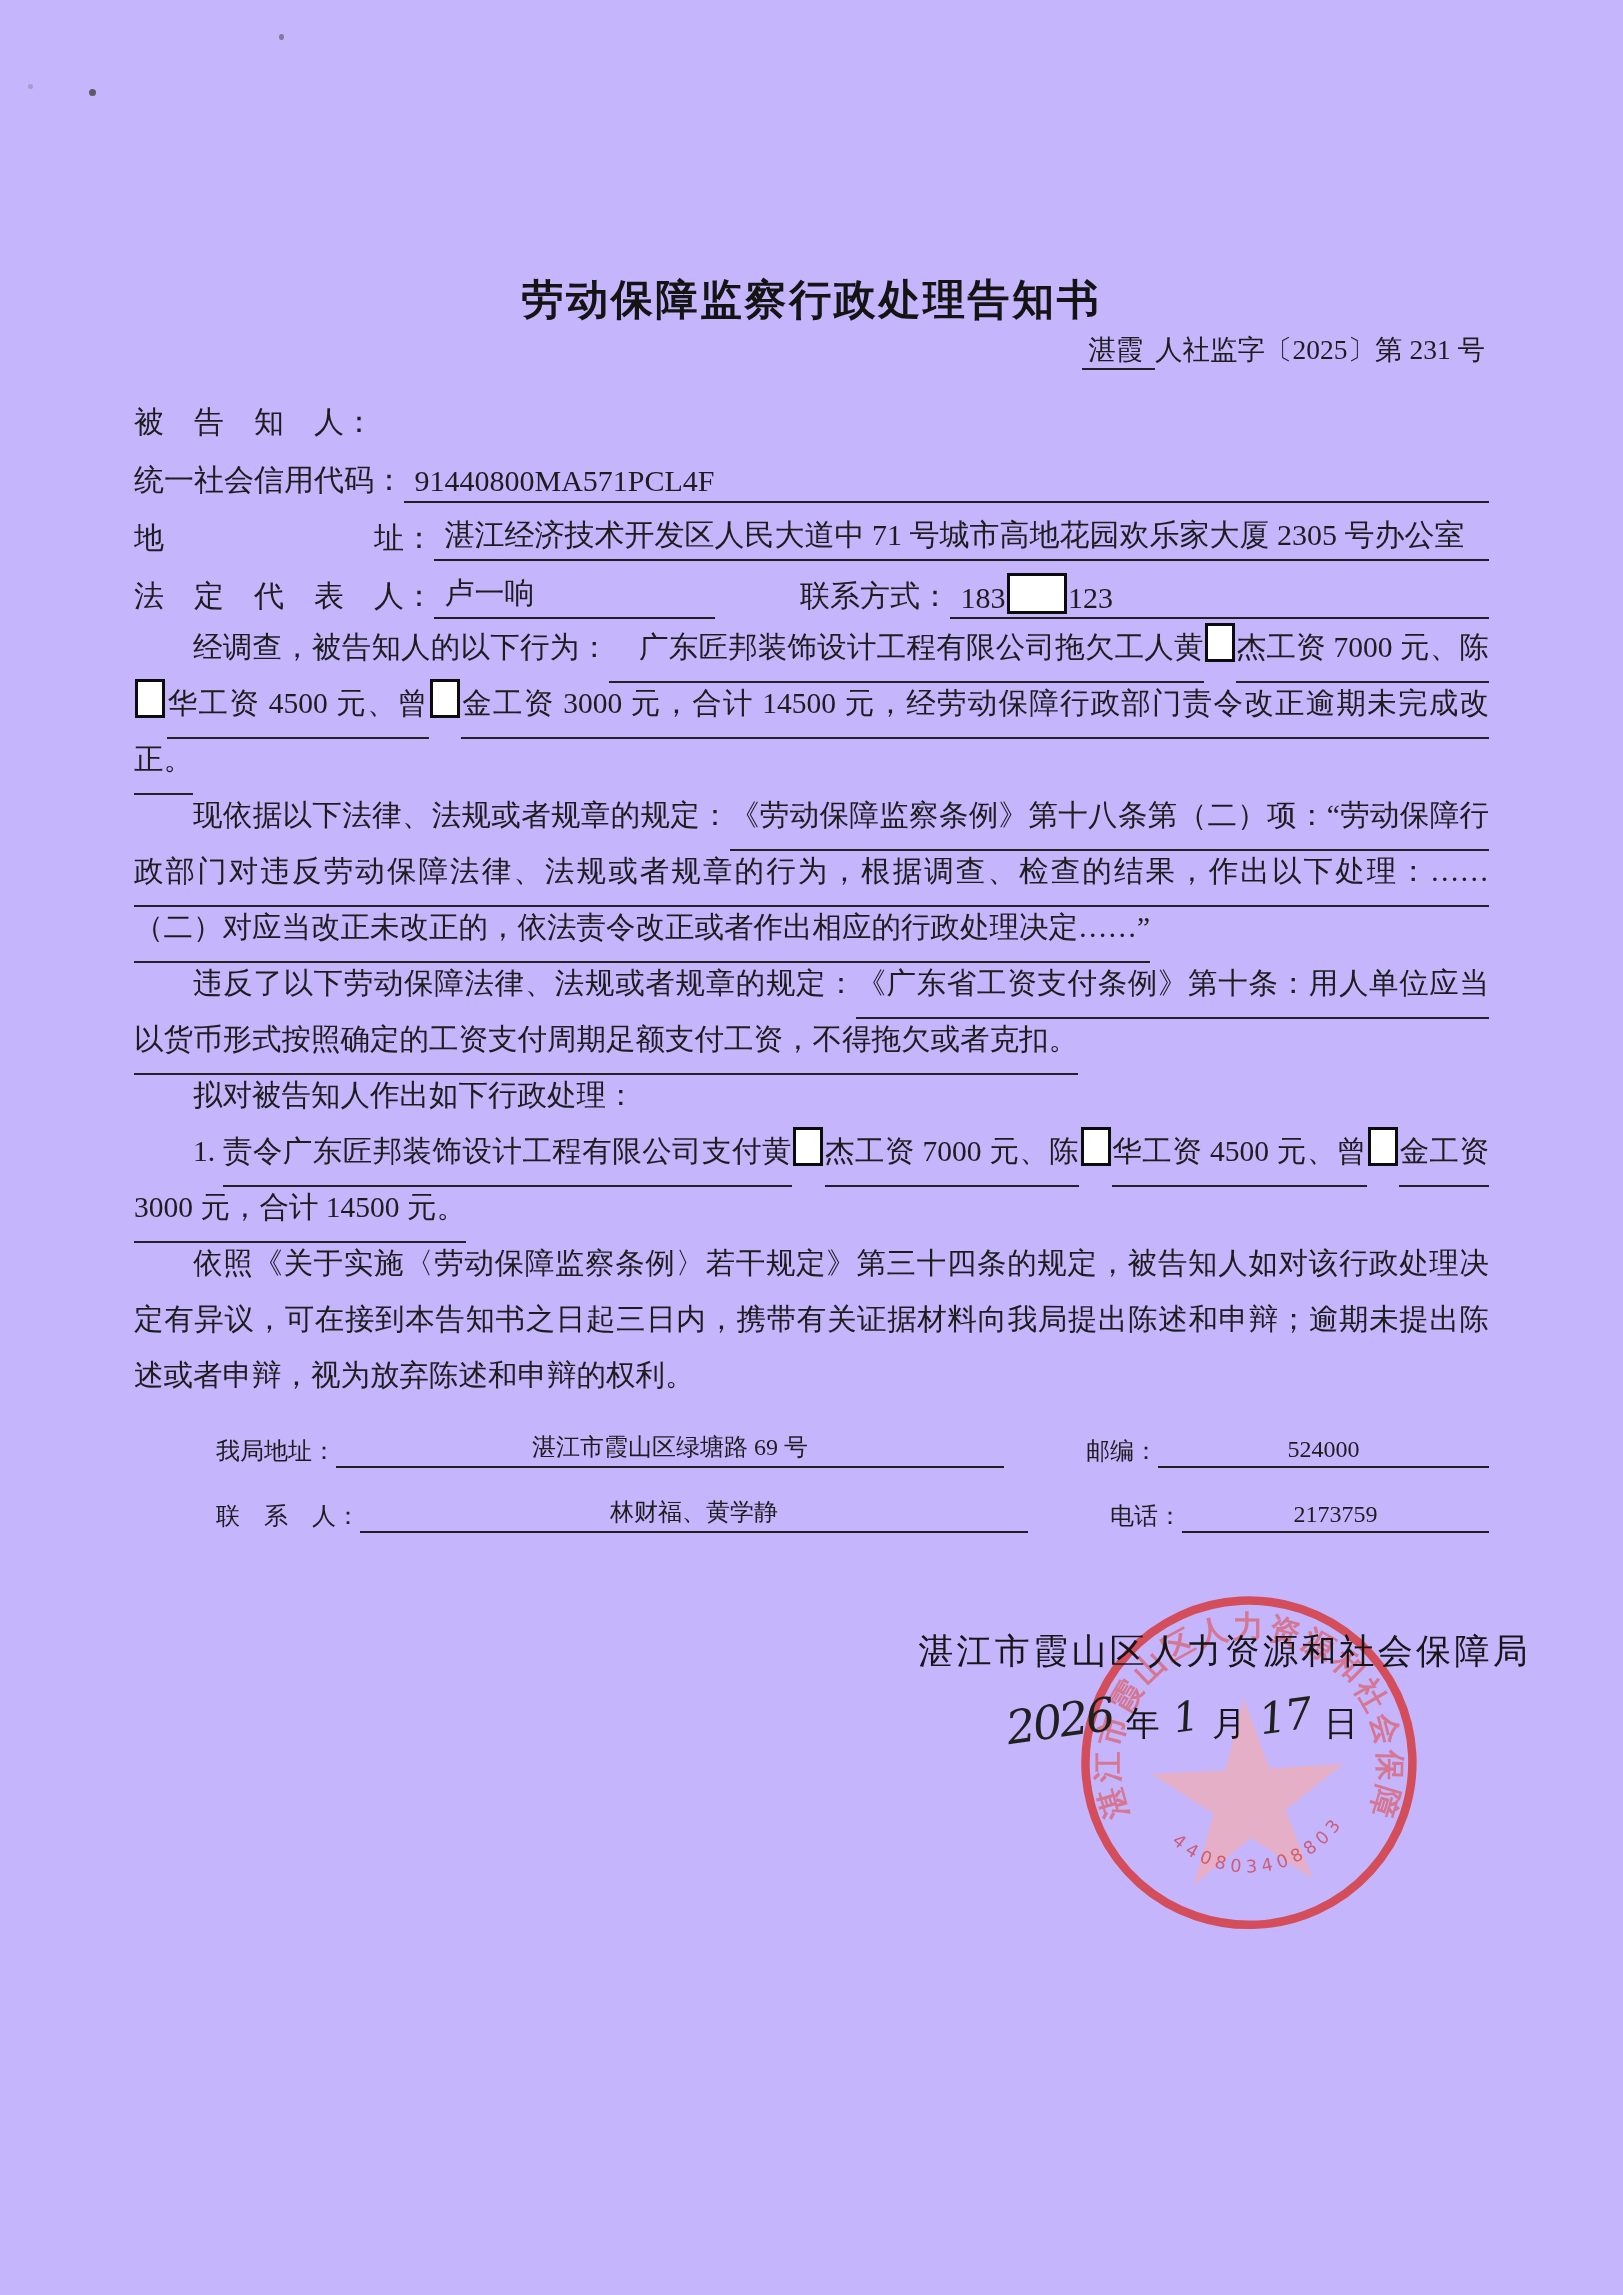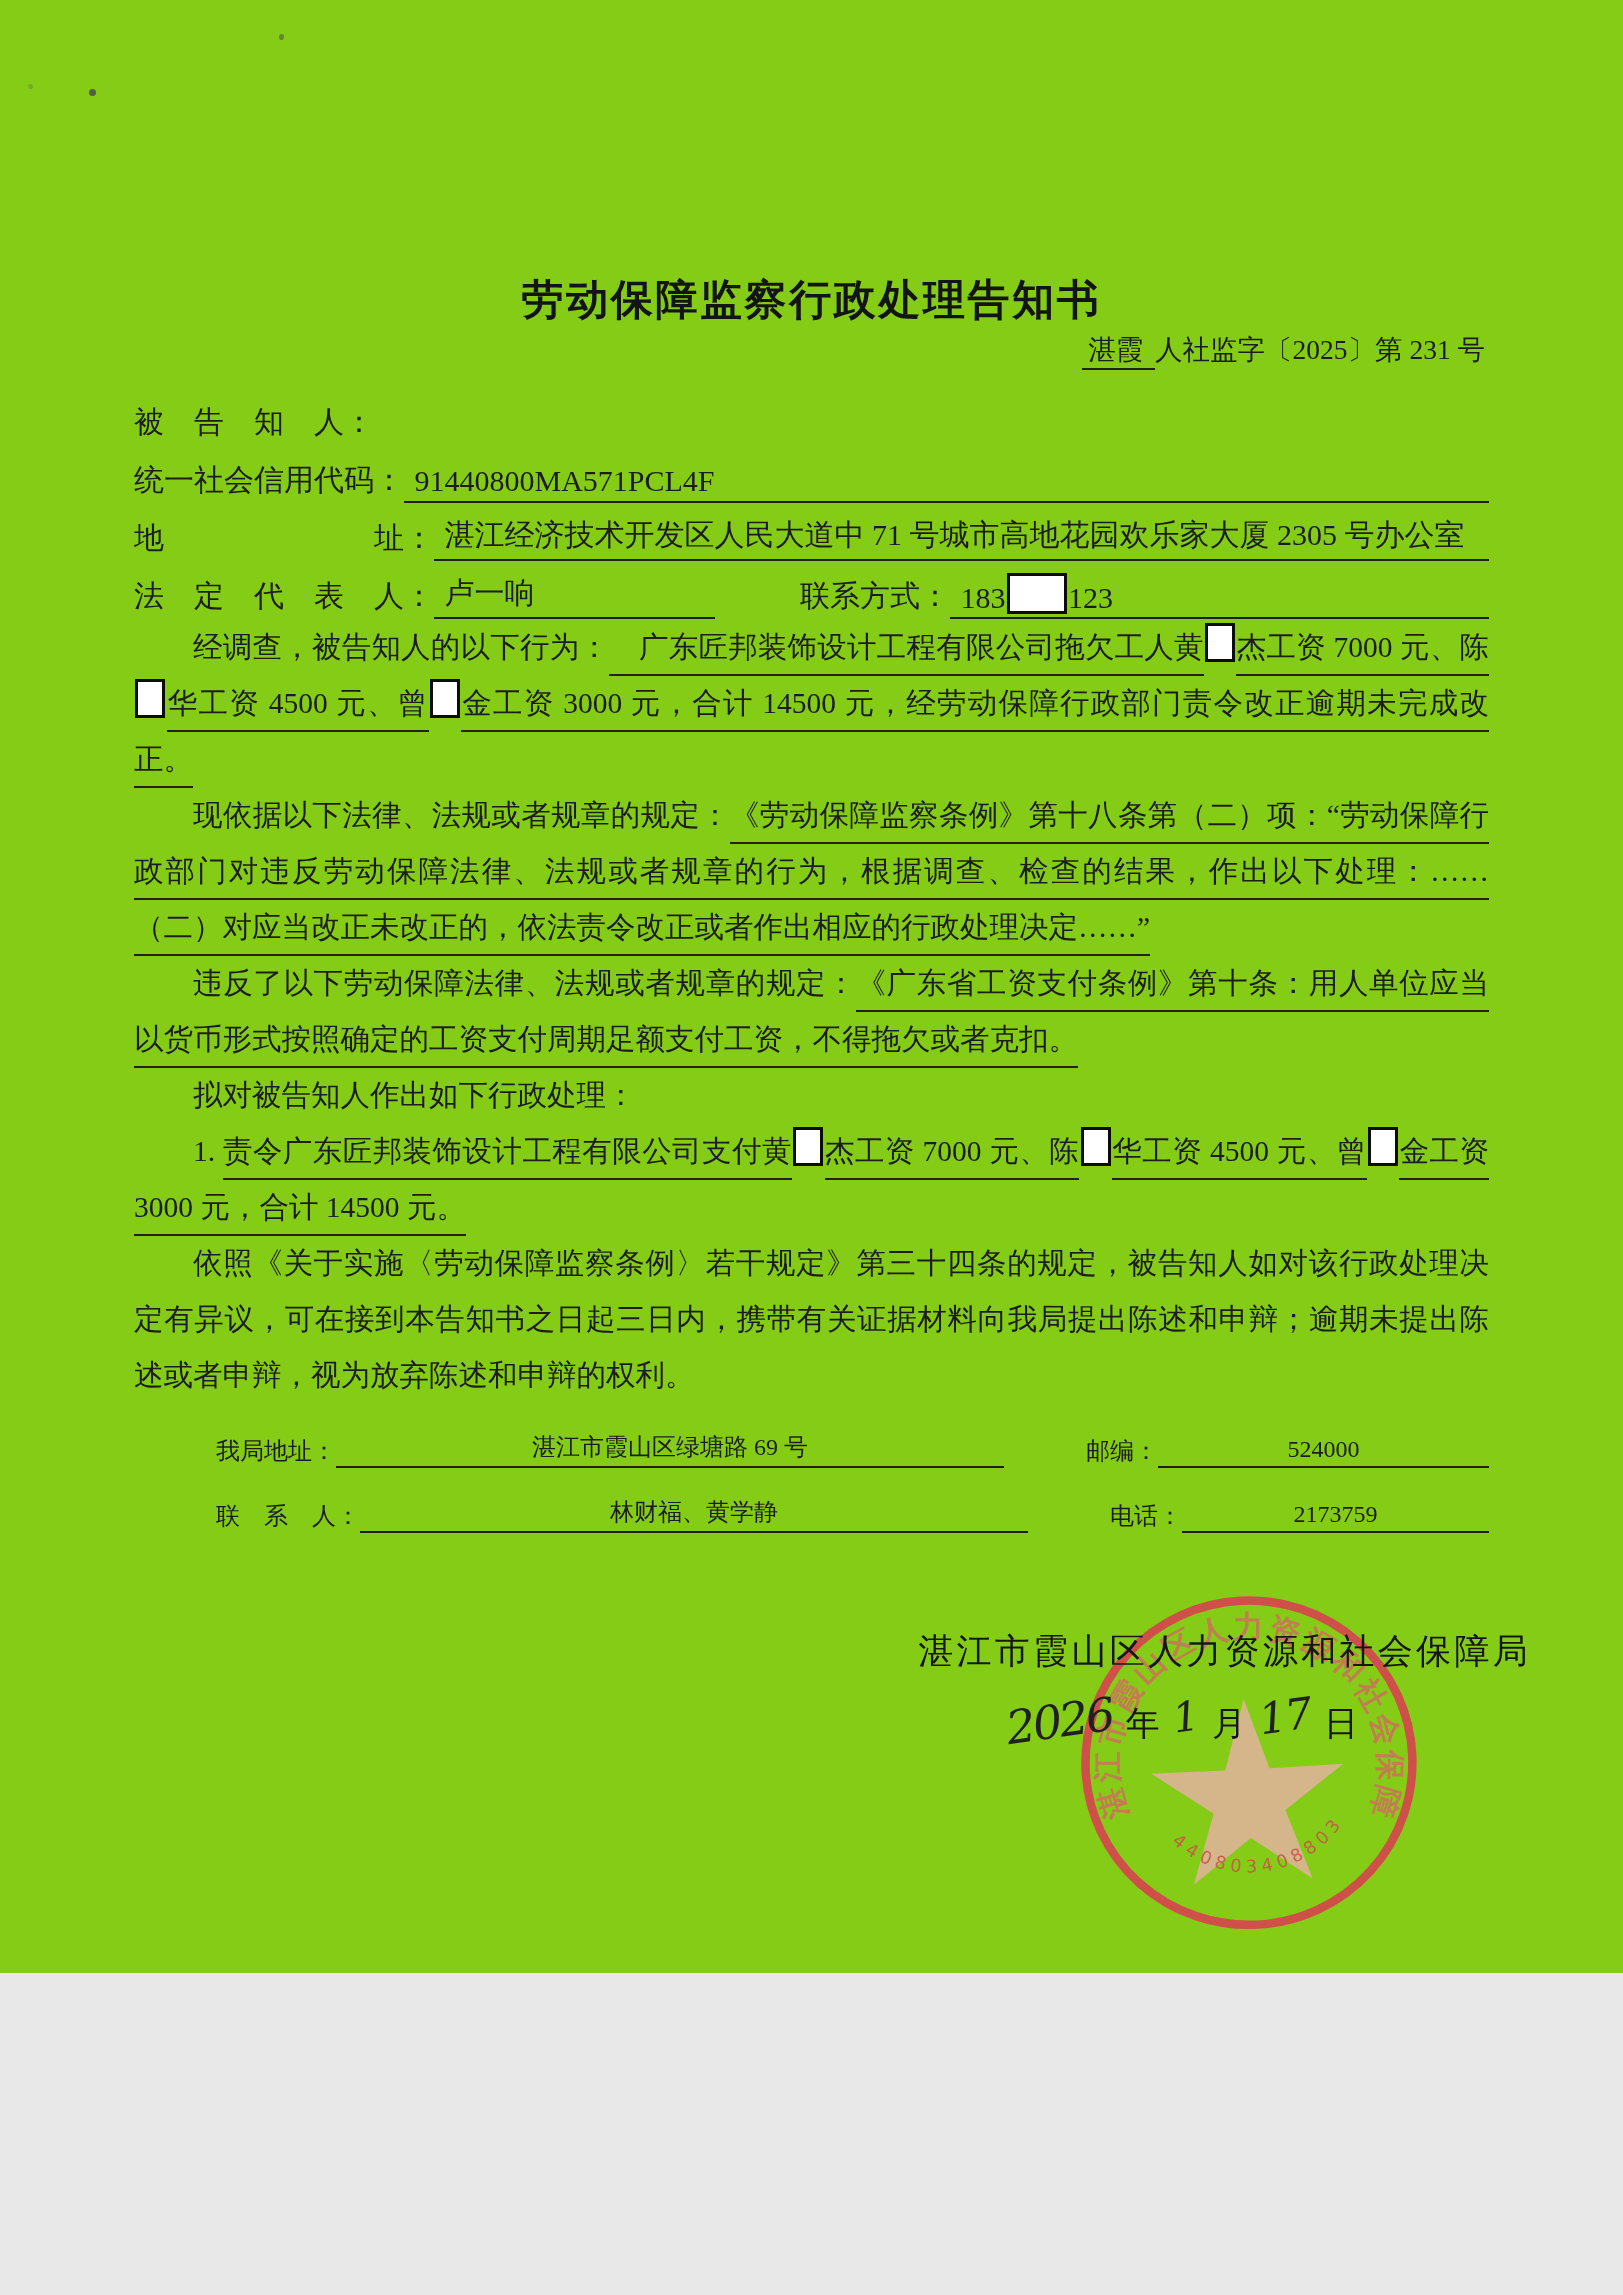--- a/index.html
+++ b/index.html
@@ -1,19 +1,19 @@
 <!DOCTYPE html>
 <html style="font-size:10.5px"><head>
 <meta charset="utf-8">
 <style>
   * { margin:0; padding:0; box-sizing:border-box; }
   html,body { background:#e8e8e8; }
   .page {
-    position:relative; width:1623px; height:1973px;
-    background:#84cc16; overflow:hidden;
+    position:relative; width:1623px; height:2295px;
+    background:#c4b5fd; overflow:hidden;
     font-family:"Liberation Serif","DejaVu Serif",serif;
     color:#1d1d1d;
   }
   .speck { position:absolute; border-radius:50%; background:#4a4a4a; }
   .s1 { left:89px; top:89px; width:7.2px; height:7.2px; opacity:.85; }
   .s2 { left:27.5px; top:84px; width:5.2px; height:5.2px; opacity:.25; }
   .s3 { left:279px; top:34px; width:4.6px; height:5.9px; opacity:.55; }
 
   .content { position:absolute; left:134px; top:262px; width:1355px; }
 
@@ -36,21 +36,21 @@
   }
   .fvalue-rep { flex:0 0 281px; }
   .fspacer { width:85px; }
   .fvalue-phone { flex:1; }
 
   .para {
     font-size:29.5px; line-height:56px; text-align:justify;
     color:#1d1d1d;
   }
   .indent { text-indent:59px; }
-  .para .u { padding-bottom:11px; }
+  .para .u { padding-bottom:18px; }
 
   .redact {
     display:inline-block; width:30px; height:39px;
     border:3.9px solid #0c0c0c; background:#ffffff;
     vertical-align:-5.2px; margin:0 1.3px;
   }
   .redact-wide { width:60px; height:41px; vertical-align:-6.5px; }
 
   .orow {
     display:flex; align-items:flex-end; height:56px;

